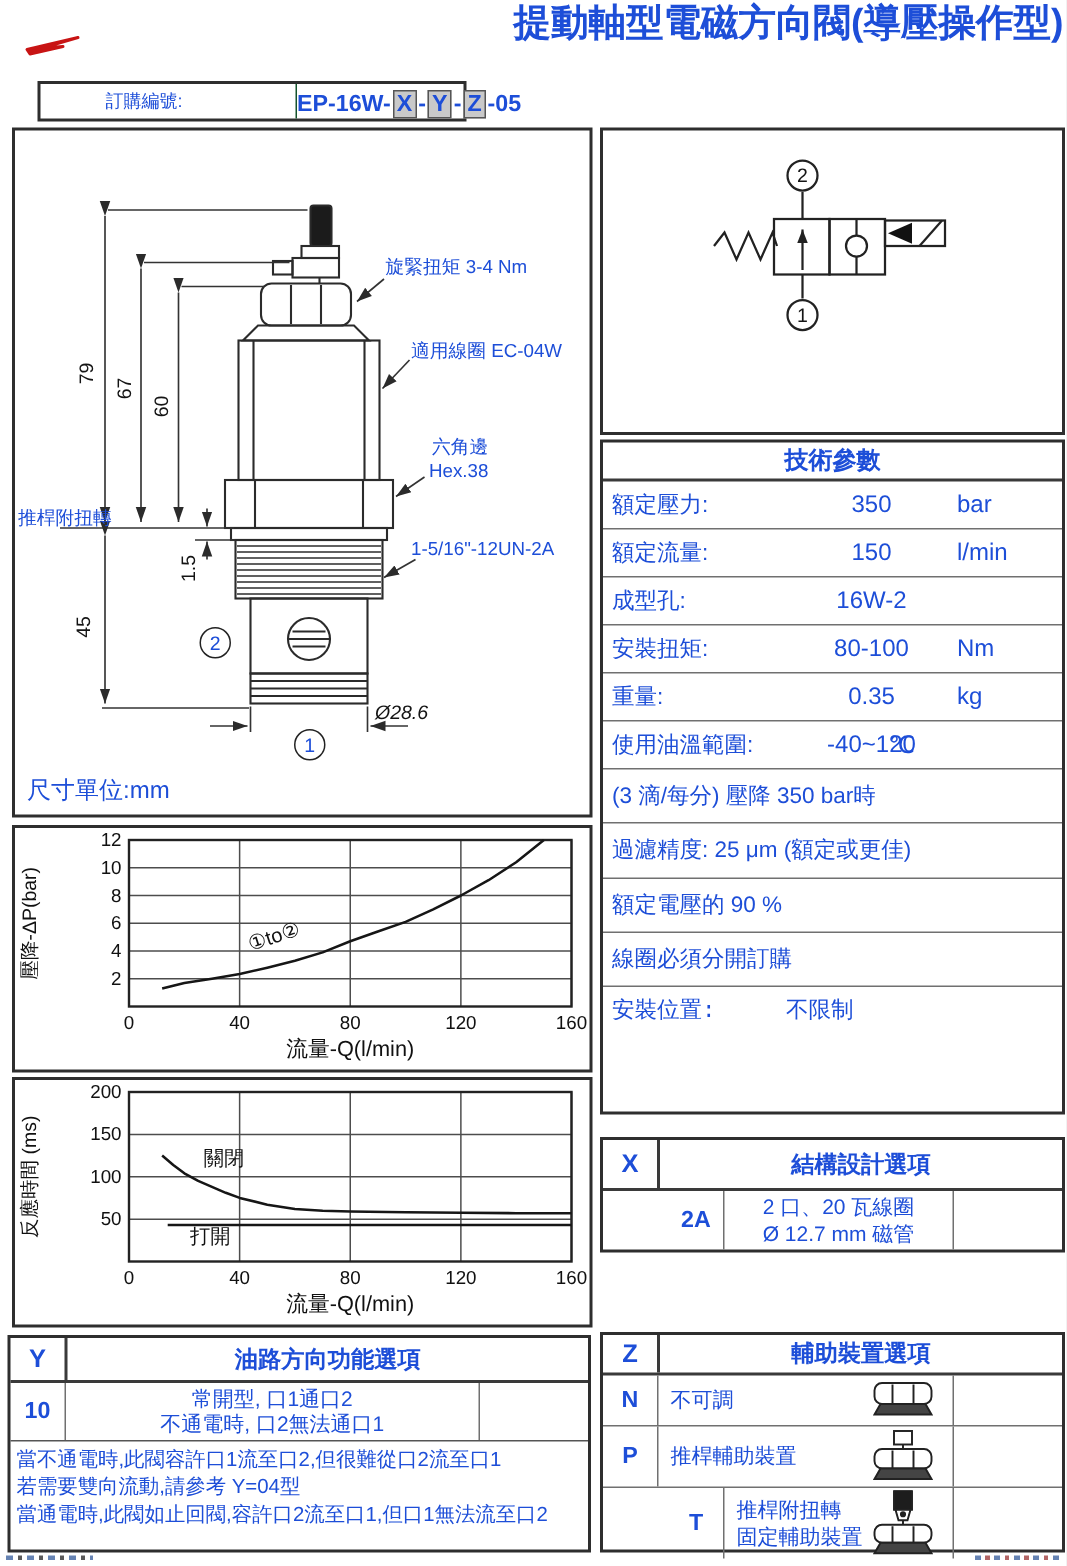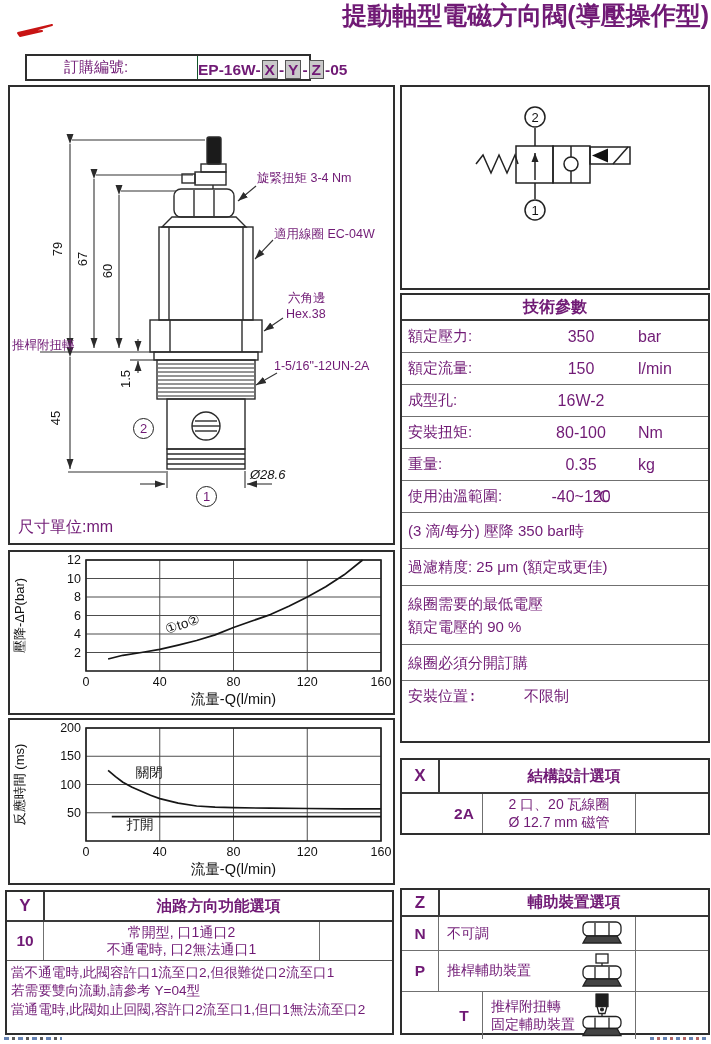--- a/index.html
+++ b/index.html
@@ -1,29 +1,29 @@
 <!DOCTYPE html>
 <html><head>
 <meta charset="utf-8">
 <style>
   html,body{margin:0;padding:0;background:#e8e8e8;}
   .page{position:relative;width:711px;height:1044px;background:#ffffff;
-    font-family:"Liberation Sans","DejaVu Sans",sans-serif;color:#701a75;overflow:hidden;}
+    font-family:"Liberation Sans","DejaVu Sans",sans-serif;color:#1d4ed8;overflow:hidden;}
   .panel{position:absolute;border:2px solid #2e2e2e;background:#fff;box-sizing:border-box;}
 
   
   .title-block{position:absolute;top:2px;right:2px;width:480px;text-align:right;line-height:1.05;}
   .doc-title{font-size:25px;font-weight:bold;letter-spacing:0px;}
   .doc-subtitle{font-size:14.5px;font-weight:bold;}
   .logo{position:absolute;left:12px;top:22px;}
 
   
   .order-box{position:absolute;left:25px;top:54px;width:286px;height:27px;border:2px solid #2e2e2e;
     display:flex;box-sizing:border-box;}
-  .order-label{flex:0 0 138px;display:flex;align-items:center;justify-content:center;font-size:15px;text-align:center;}
+  .order-label{flex:0 0 138px;display:flex;align-items:center;justify-content:center;font-size:12px;text-align:center;}
   .order-code{flex:1;border-left:1px solid #14532d;display:flex;align-items:flex-end;justify-content:center;
     font-weight:bold;font-size:15.5px;white-space:nowrap;margin-left:32px;}
   .code-boxed{display:inline-block;background:#c9c9c9;border:1px solid #555;padding:0 2px;margin:0 1px;line-height:1.1;}
 
   
   .drawing-box{left:8px;top:85px;width:387px;height:460px;}
   .dlabel{position:absolute;font-size:12.5px;white-space:nowrap;}
   .unit-note{position:absolute;left:8px;top:430px;font-size:16px;}
   .badge{position:absolute;width:21px;height:21px;border:1.6px solid #222;border-radius:50%;
     display:flex;align-items:center;justify-content:center;font-size:13px;background:#fff;box-sizing:border-box;}
@@ -286,21 +286,20 @@
     <div class="tech-row row-temp">
       <span>使用油溫範圍:</span>
       <span class="tech-value">-40~120</span>
       <span class="tech-unit">℃</span>
     </div>
     <div class="tech-note">
       <div>(3 滴/每分) 壓降 350 bar時</div>
     </div>
     <div class="tech-note">過濾精度:   25 μm (額定或更佳)</div>
     <div class="tech-note">
-      <div>線圈需要的最低電壓</div>
       <div>額定電壓的 90 %</div>
     </div>
     <div class="tech-note">線圈必須分開訂購</div>
     <div class="tech-mount">
       <span>安裝位置:</span>
       <span>不限制</span>
     </div>
   </div>
 
   <div class="panel chart-box1">

